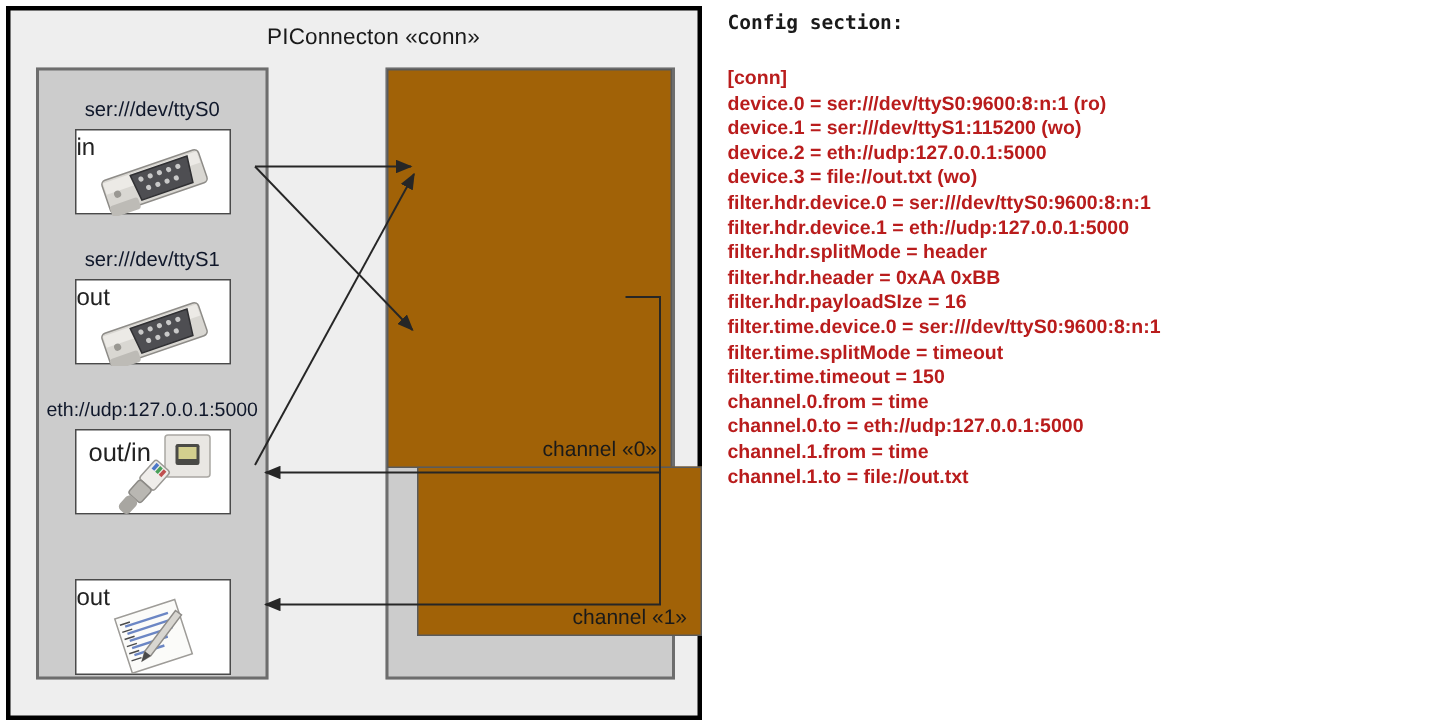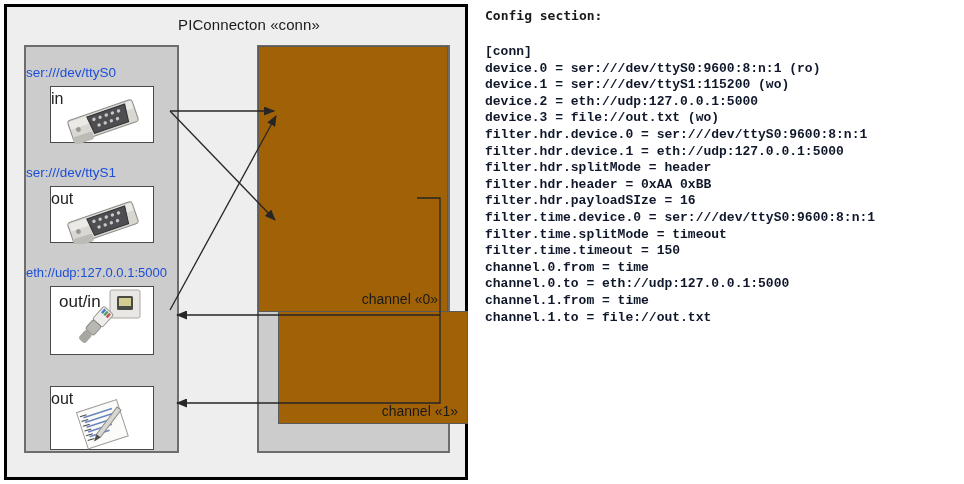--- a/index.html
+++ b/index.html
@@ -25,22 +25,22 @@
     box-sizing:border-box;
   }
   #devices-panel{left:17px;top:38px;width:155px;height:408px;}
   #filters-panel{left:250px;top:38px;width:193px;height:408px;}
   #filters-title{
     position:absolute;left:0;top:6px;width:100%;text-align:center;font-size:15px;
   }
 
   
   .dev-label{
-    position:absolute;width:100%;font-size:13.5px;
-    left:0;color:#1d4ed8;white-space:nowrap;
+    position:absolute;width:100%;text-align:center;font-size:13.5px;
+    left:0;color:#0f172a;white-space:nowrap;
   }
   .dev-box{
     position:absolute;background:#ffffff;border:1.5px solid #4a4a4a;
     box-sizing:border-box;
   }
   .dev-io{
     position:absolute;left:0;top:3px;width:100%;text-align:left;
     font-size:16px;color:#222;z-index:3;
   }
   .dev-io.left{ text-align:left; left:8px; width:auto; font-size:17px; top:5px;}
@@ -73,23 +73,23 @@
   
   #config-pane{
     position:absolute;left:481px;top:0px;width:480px;height:484px;
   }
   #config-heading{
     position:absolute;left:4px;top:8px;font-size:13px;font-weight:bold;
     font-family:"DejaVu Sans Mono","Liberation Mono",monospace;
   }
   #config-listing{
     position:absolute;left:4px;top:44px;
-    font-family:Liberation Mono, monospace;
+    font-family:Liberation Sans, sans-serif;
     font-size:13px;font-weight:bold;line-height:16.6px;
-    white-space:pre;color:#0f172a;
+    white-space:pre;color:#b91c1c;
   }
 </style>
 </head>
 <body>
 
 <div id="diagram-frame">
 
   <div id="diagram-title">PIConnecton «conn»</div>
 
   <div class="panel" id="devices-panel">
@@ -138,21 +138,21 @@
             <circle cx="8" cy="2.5" r="1.7"></circle>
               <circle cx="14.5" cy="2.5" r="1.7"></circle>
           </g>
           <rect x="-34" y="6" width="20" height="8" rx="2" fill="#bdbbb6"></rect>
           <circle cx="-26" cy="0" r="2.4" fill="#9a9893"></circle>
         </g>
       </svg>
     </div>
 
     <div class="dev-label" style="top:218px;font-size:13px;">eth://udp:127.0.0.1:5000</div>
-    <div class="dev-box" style="left:24px;top:239px;width:104px;height:69px;padding-left:19px;">
+    <div class="dev-box" style="left:24px;top:239px;width:104px;height:57px;padding-left:19px;">
       <div class="dev-io left">out/in</div>
       <svg width="104" height="57" viewBox="0 0 104 57" style="position:absolute;left:0;top:0;">
         <rect x="59" y="3" width="30" height="28" rx="2" fill="#e9e7e3" stroke="#a9a7a2" stroke-width="1"></rect>
         <rect x="66" y="9" width="16" height="14" rx="1.5" fill="#4a4a46"></rect>
         <rect x="68" y="11" width="12" height="8" fill="#d3cf8e"></rect>
         <g transform="translate(44,38) rotate(42)">
           <rect x="-6" y="-20" width="13" height="17" rx="2" fill="#efedea" stroke="#9a9894" stroke-width="1"></rect>
           <rect x="-4" y="-18.5" width="2.4" height="5" fill="#4d78c8"></rect>
           <rect x="-0.8" y="-18.5" width="2.4" height="5" fill="#49a05a"></rect>
           <rect x="2.4" y="-18.5" width="2.4" height="5" fill="#c05050"></rect>

